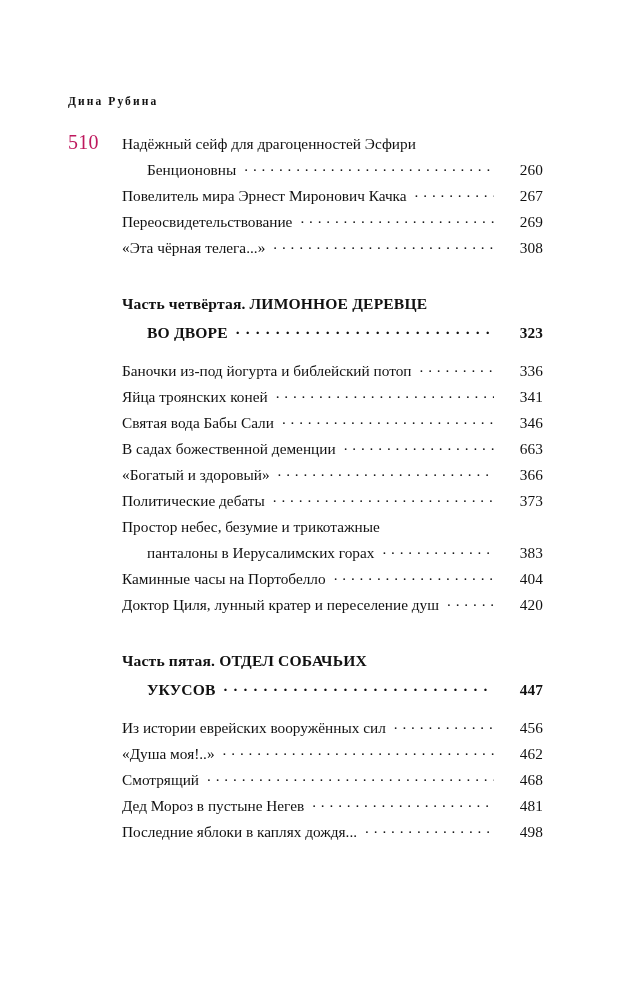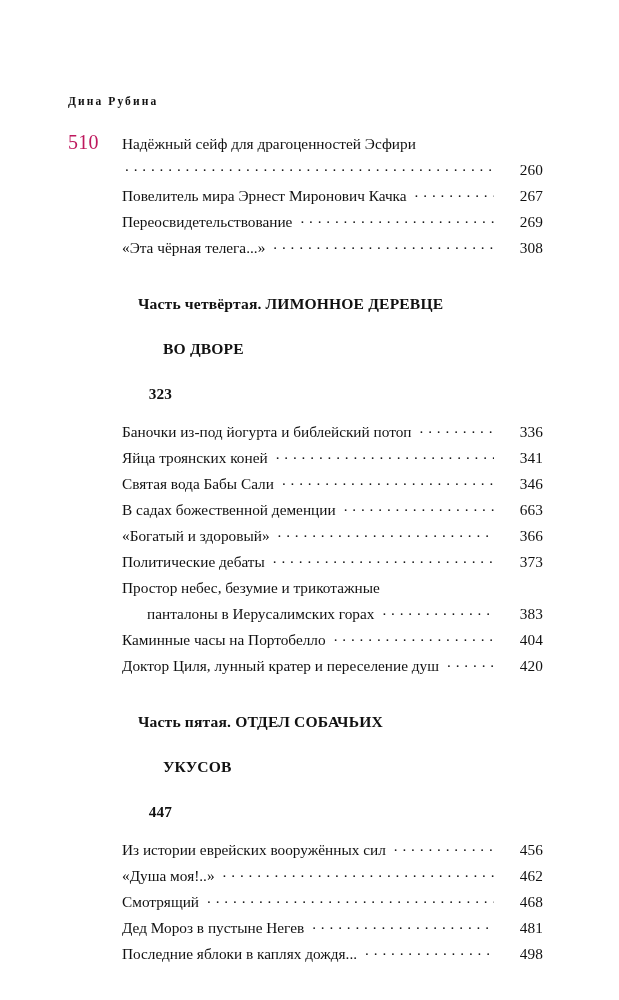--- a/index.html
+++ b/index.html
@@ -121,21 +121,20 @@
     padding-left: 25px;
   }
   .entry.noleader .leaders::before { content: ""; }
 
   
   .part-heading .entry {
     font-weight: bold;
     font-size: 15.6px;
     line-height: 29px;
     letter-spacing: 0.15px;
-    flex-direction: column;
   }
   .part-heading .entry .leaders::before {
     font-weight: bold;
     font-size: 15.6px;
     letter-spacing: 1.1px;
   }
   .part-heading .entry .pageno {
     font-weight: bold;
     width: 34px;
   }
@@ -152,20 +151,21 @@
   <div class="toc">
 
   <div class="toc-group">
         <div>
           <div class="entry noleader">
             <span class="title">Надёжный сейф для драгоценностей Эсфири</span>
             <span class="leaders"></span>
             <span class="pageno"></span>
           </div>
           <div class="entry cont">
+            <span class="title">Бенционовны</span>
             <span class="leaders"></span>
             <span class="pageno">260</span>
           </div>
         </div>
         <div>
           <div class="entry">
             <span class="title">Повелитель мира Эрнест Миронович Качка</span>
             <span class="leaders"></span>
             <span class="pageno">267</span>
           </div>

